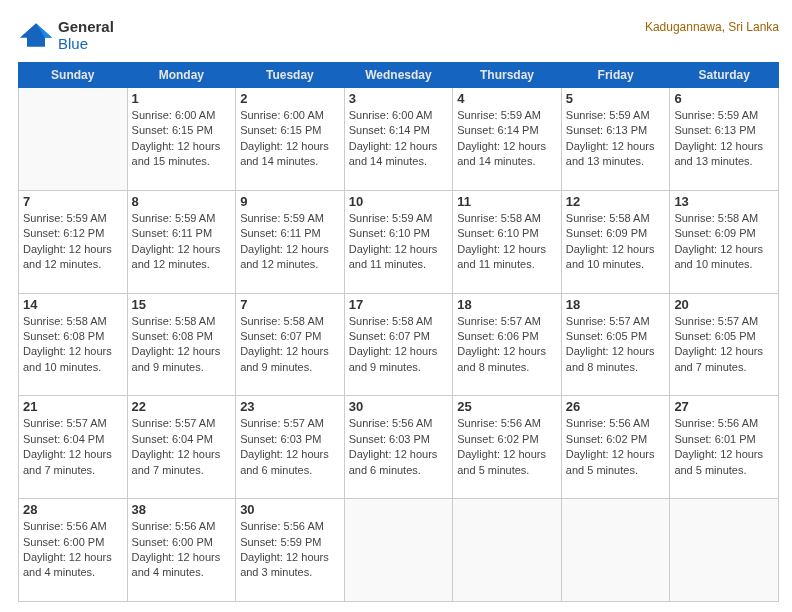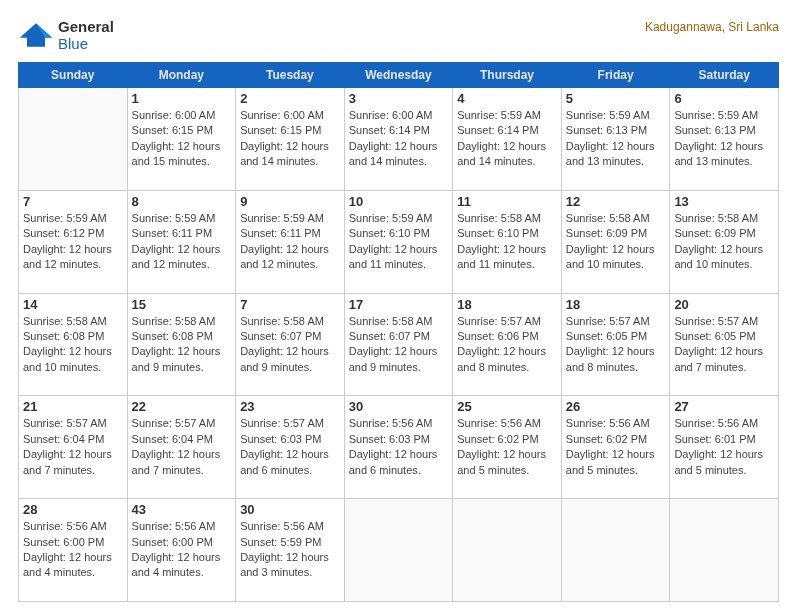--- a/index.html
+++ b/index.html
@@ -320,21 +320,21 @@
         </tr>
         <tr>
           <td>
             <span class="day-number">28</span>
             <div class="day-info" style="white-space: pre-line;">Sunrise: 5:56 AM
 Sunset: 6:00 PM
 Daylight: 12 hours
 and 4 minutes.</div>
           </td>
           <td>
-            <span class="day-number">43</span>
+            <span class="day-number">38</span>
             <div class="day-info" style="white-space: pre-line;">Sunrise: 5:56 AM
 Sunset: 6:00 PM
 Daylight: 12 hours
 and 4 minutes.</div>
           </td>
           <td>
             <span class="day-number">30</span>
             <div class="day-info" style="white-space: pre-line;">Sunrise: 5:56 AM
 Sunset: 5:59 PM
 Daylight: 12 hours

